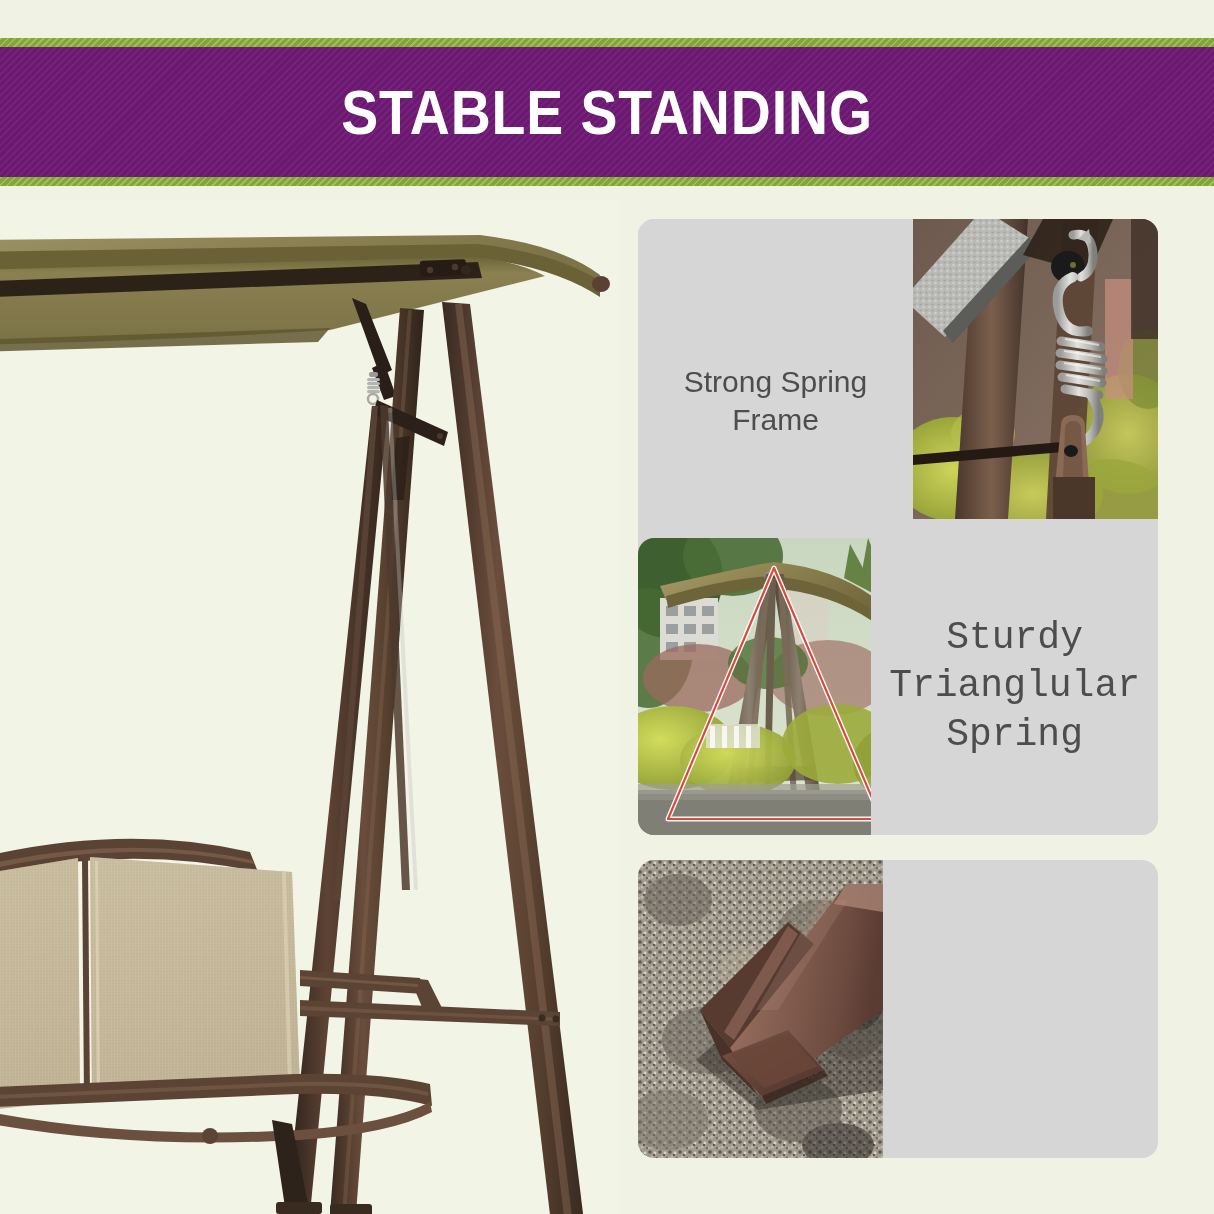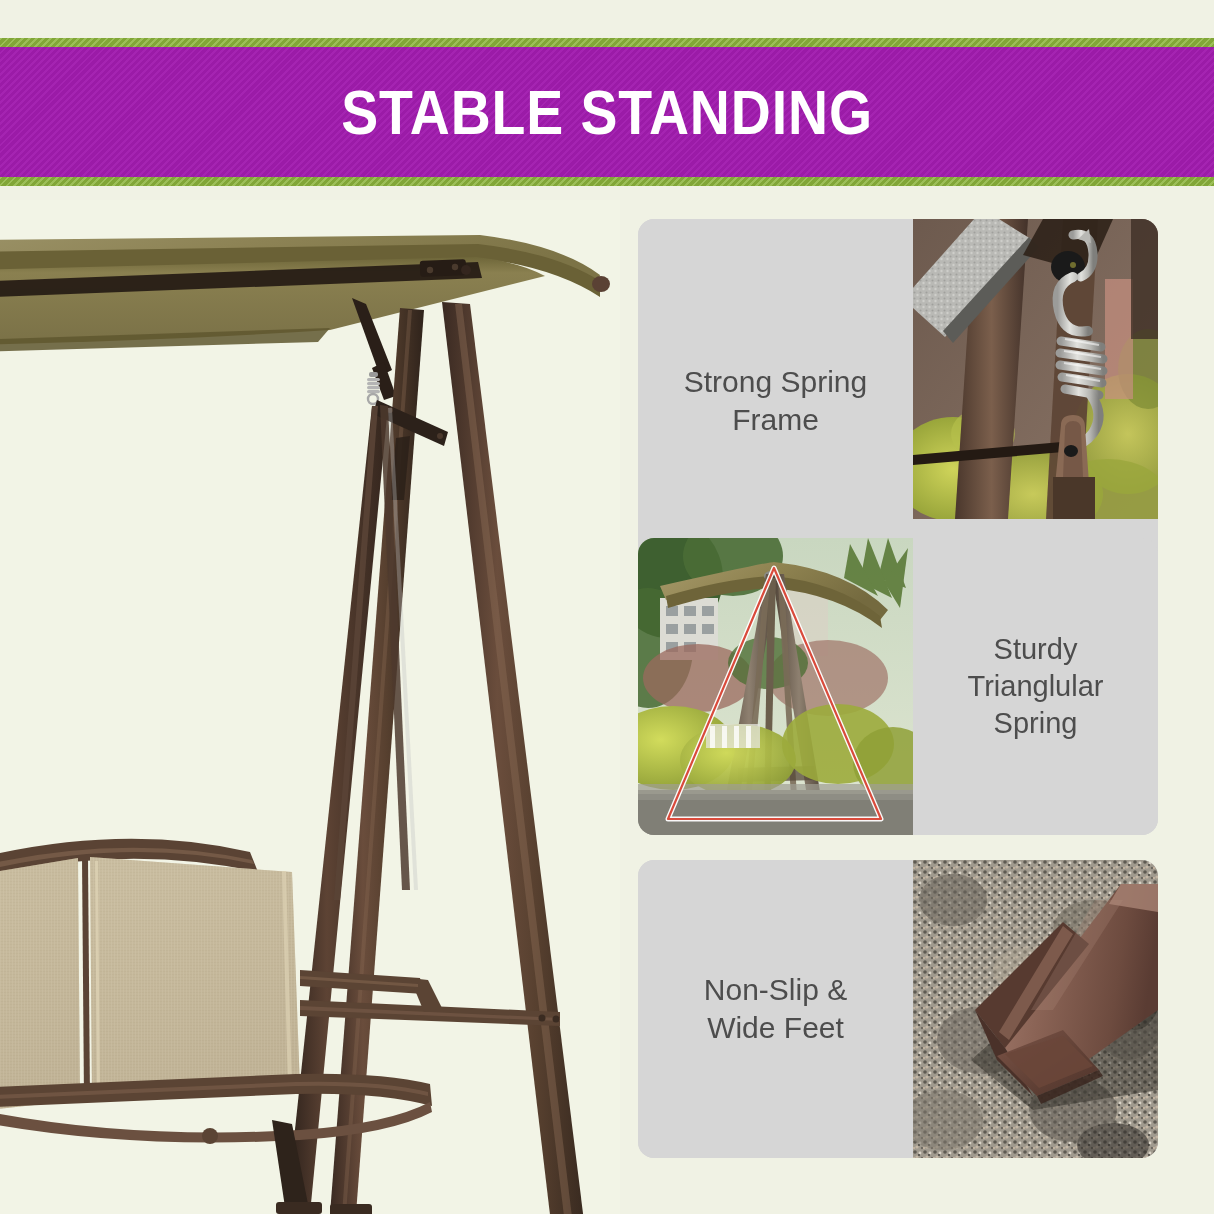--- a/index.html
+++ b/index.html
@@ -15,21 +15,21 @@
     position: relative;
   }
 
   
   #banner {
     position: absolute;
     left: 0;
     top: 38px;
     width: 1214px;
     height: 148px;
-    background: #a21caf;
+    background: #701a75;
     display: flex;
     align-items: center;
     justify-content: center;
     overflow: hidden;
   }
   #banner .diag-texture {
     position: absolute;
     left: 0; top: 0; right: 0; bottom: 0;
     background-image: repeating-linear-gradient(
       135deg,
@@ -119,21 +119,21 @@
     overflow: hidden;
   }
   .card-photo svg { display: block; }
   .feature-card.photo-left .card-text { order: 2; }
   .feature-card.photo-left .card-photo { order: 1; }
 
   #card-1 { top: 4px;   height: 364px; }
   #card-2 { top: 323px; height: 297px; }
   #card-3 { top: 645px; height: 298px; }
   #card-2 .card-text { flex-basis: 245px; }
-  #card-2 .card-text .label { font-size: 29px; }
+  #card-2 .card-text .label { font-size: 38px; font-family: Liberation Mono, monospace; }
 </style>
 </head>
 <body>
 
 <div id="banner">
   <div class="diag-texture"></div>
   <div class="stripe top"></div>
   <div class="stripe bottom"></div>
   <div id="banner-title">STABLE STANDING</div>
 </div>
@@ -441,26 +441,20 @@
         <rect x="0" y="262" width="275" height="35" fill="#7d7c73" opacity="0.8"></rect>
         <rect x="0" y="246" width="275" height="10" fill="#a09e93" opacity="0.7"></rect>
 
         <path d="M 136 30 L 243 281 L 30 281 Z" fill="none" stroke="#ffffff" stroke-width="5" stroke-linejoin="round" opacity="0.95"></path>
         <path d="M 136 30 L 243 281 L 30 281 Z" fill="none" stroke="#d94b3c" stroke-width="2.2" stroke-linejoin="round"></path>
       </svg>
     </div>
   </div>
 
   <div class="feature-card" id="card-3">
-    <div class="card-text">
-      <div class="label">
-        <div>Non-Slip &amp;</div>
-        <div>Wide Feet</div>
-      </div>
-    </div>
     <div class="card-photo">
       <svg width="245" height="298" viewBox="0 0 245 298" xmlns="http://www.w3.org/2000/svg">
         <defs>
           <linearGradient id="c3leg" x1="0" y1="0" x2="1" y2="0.2">
             <stop offset="0" stop-color="#a0786a"></stop>
             <stop offset="0.35" stop-color="#8a6355"></stop>
             <stop offset="0.8" stop-color="#6d4b3f"></stop>
             <stop offset="1" stop-color="#5a3c33"></stop>
           </linearGradient>
           <linearGradient id="c3pad" x1="0" y1="0" x2="1" y2="1">

